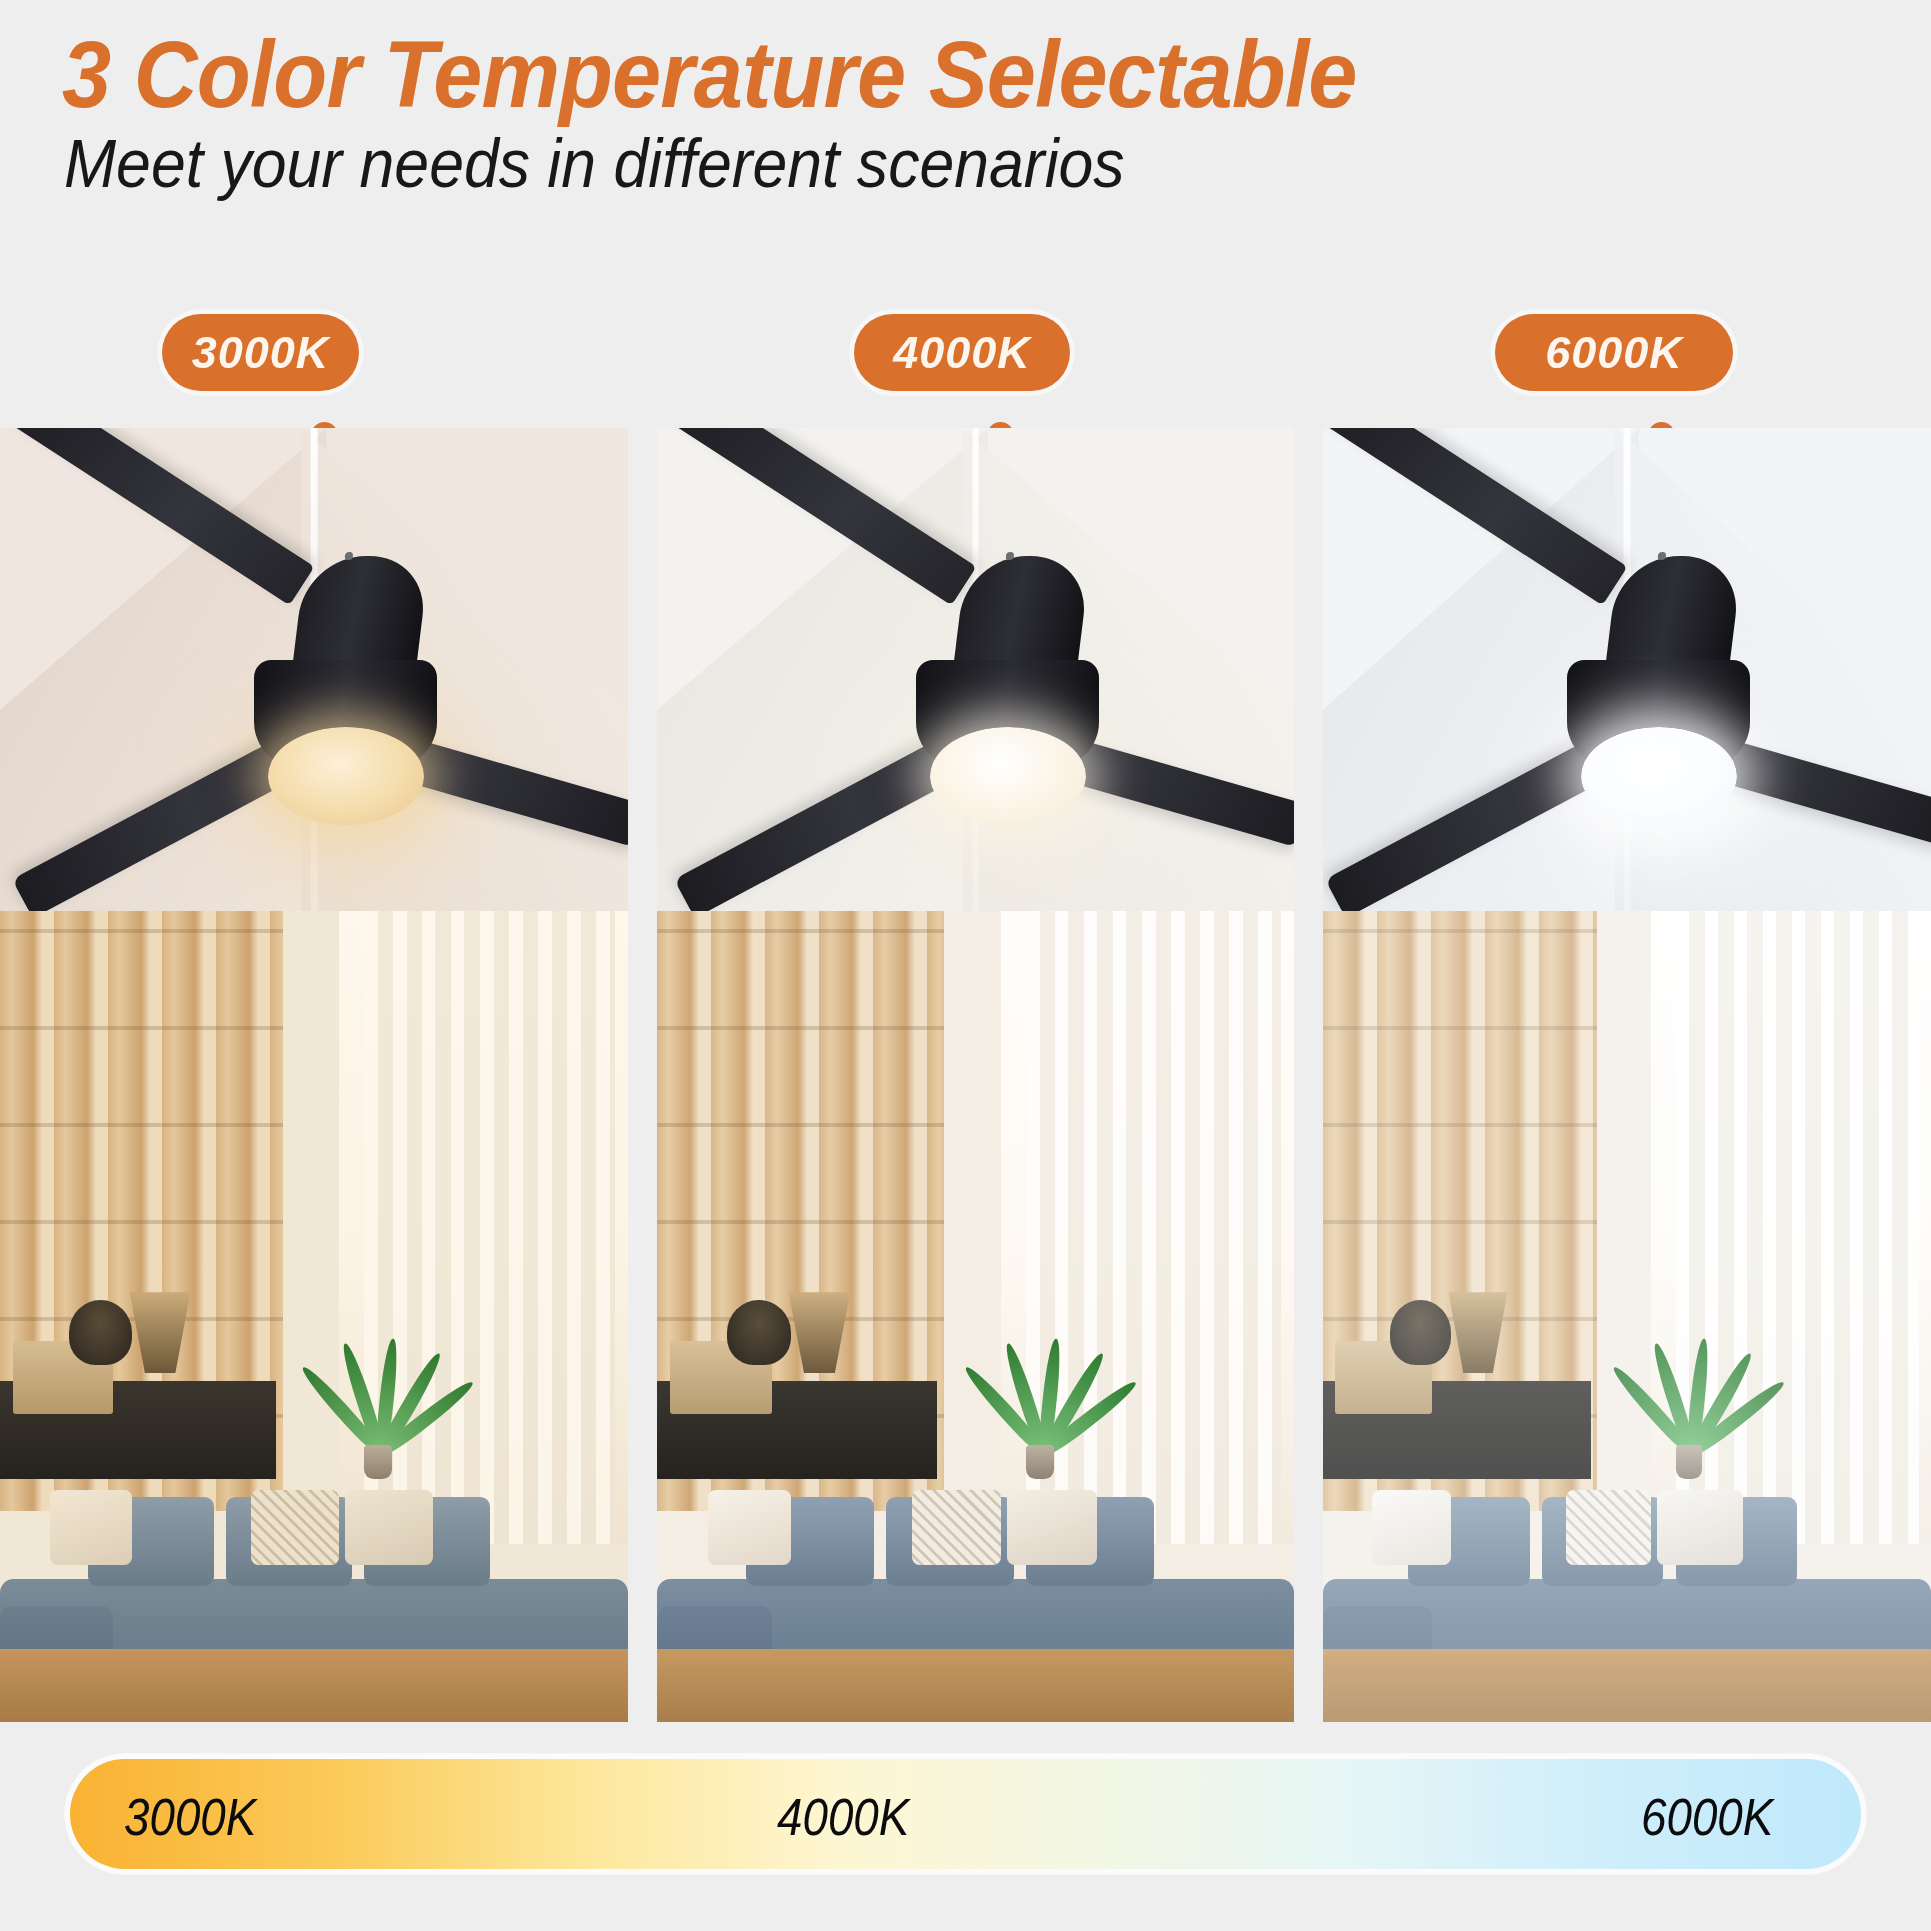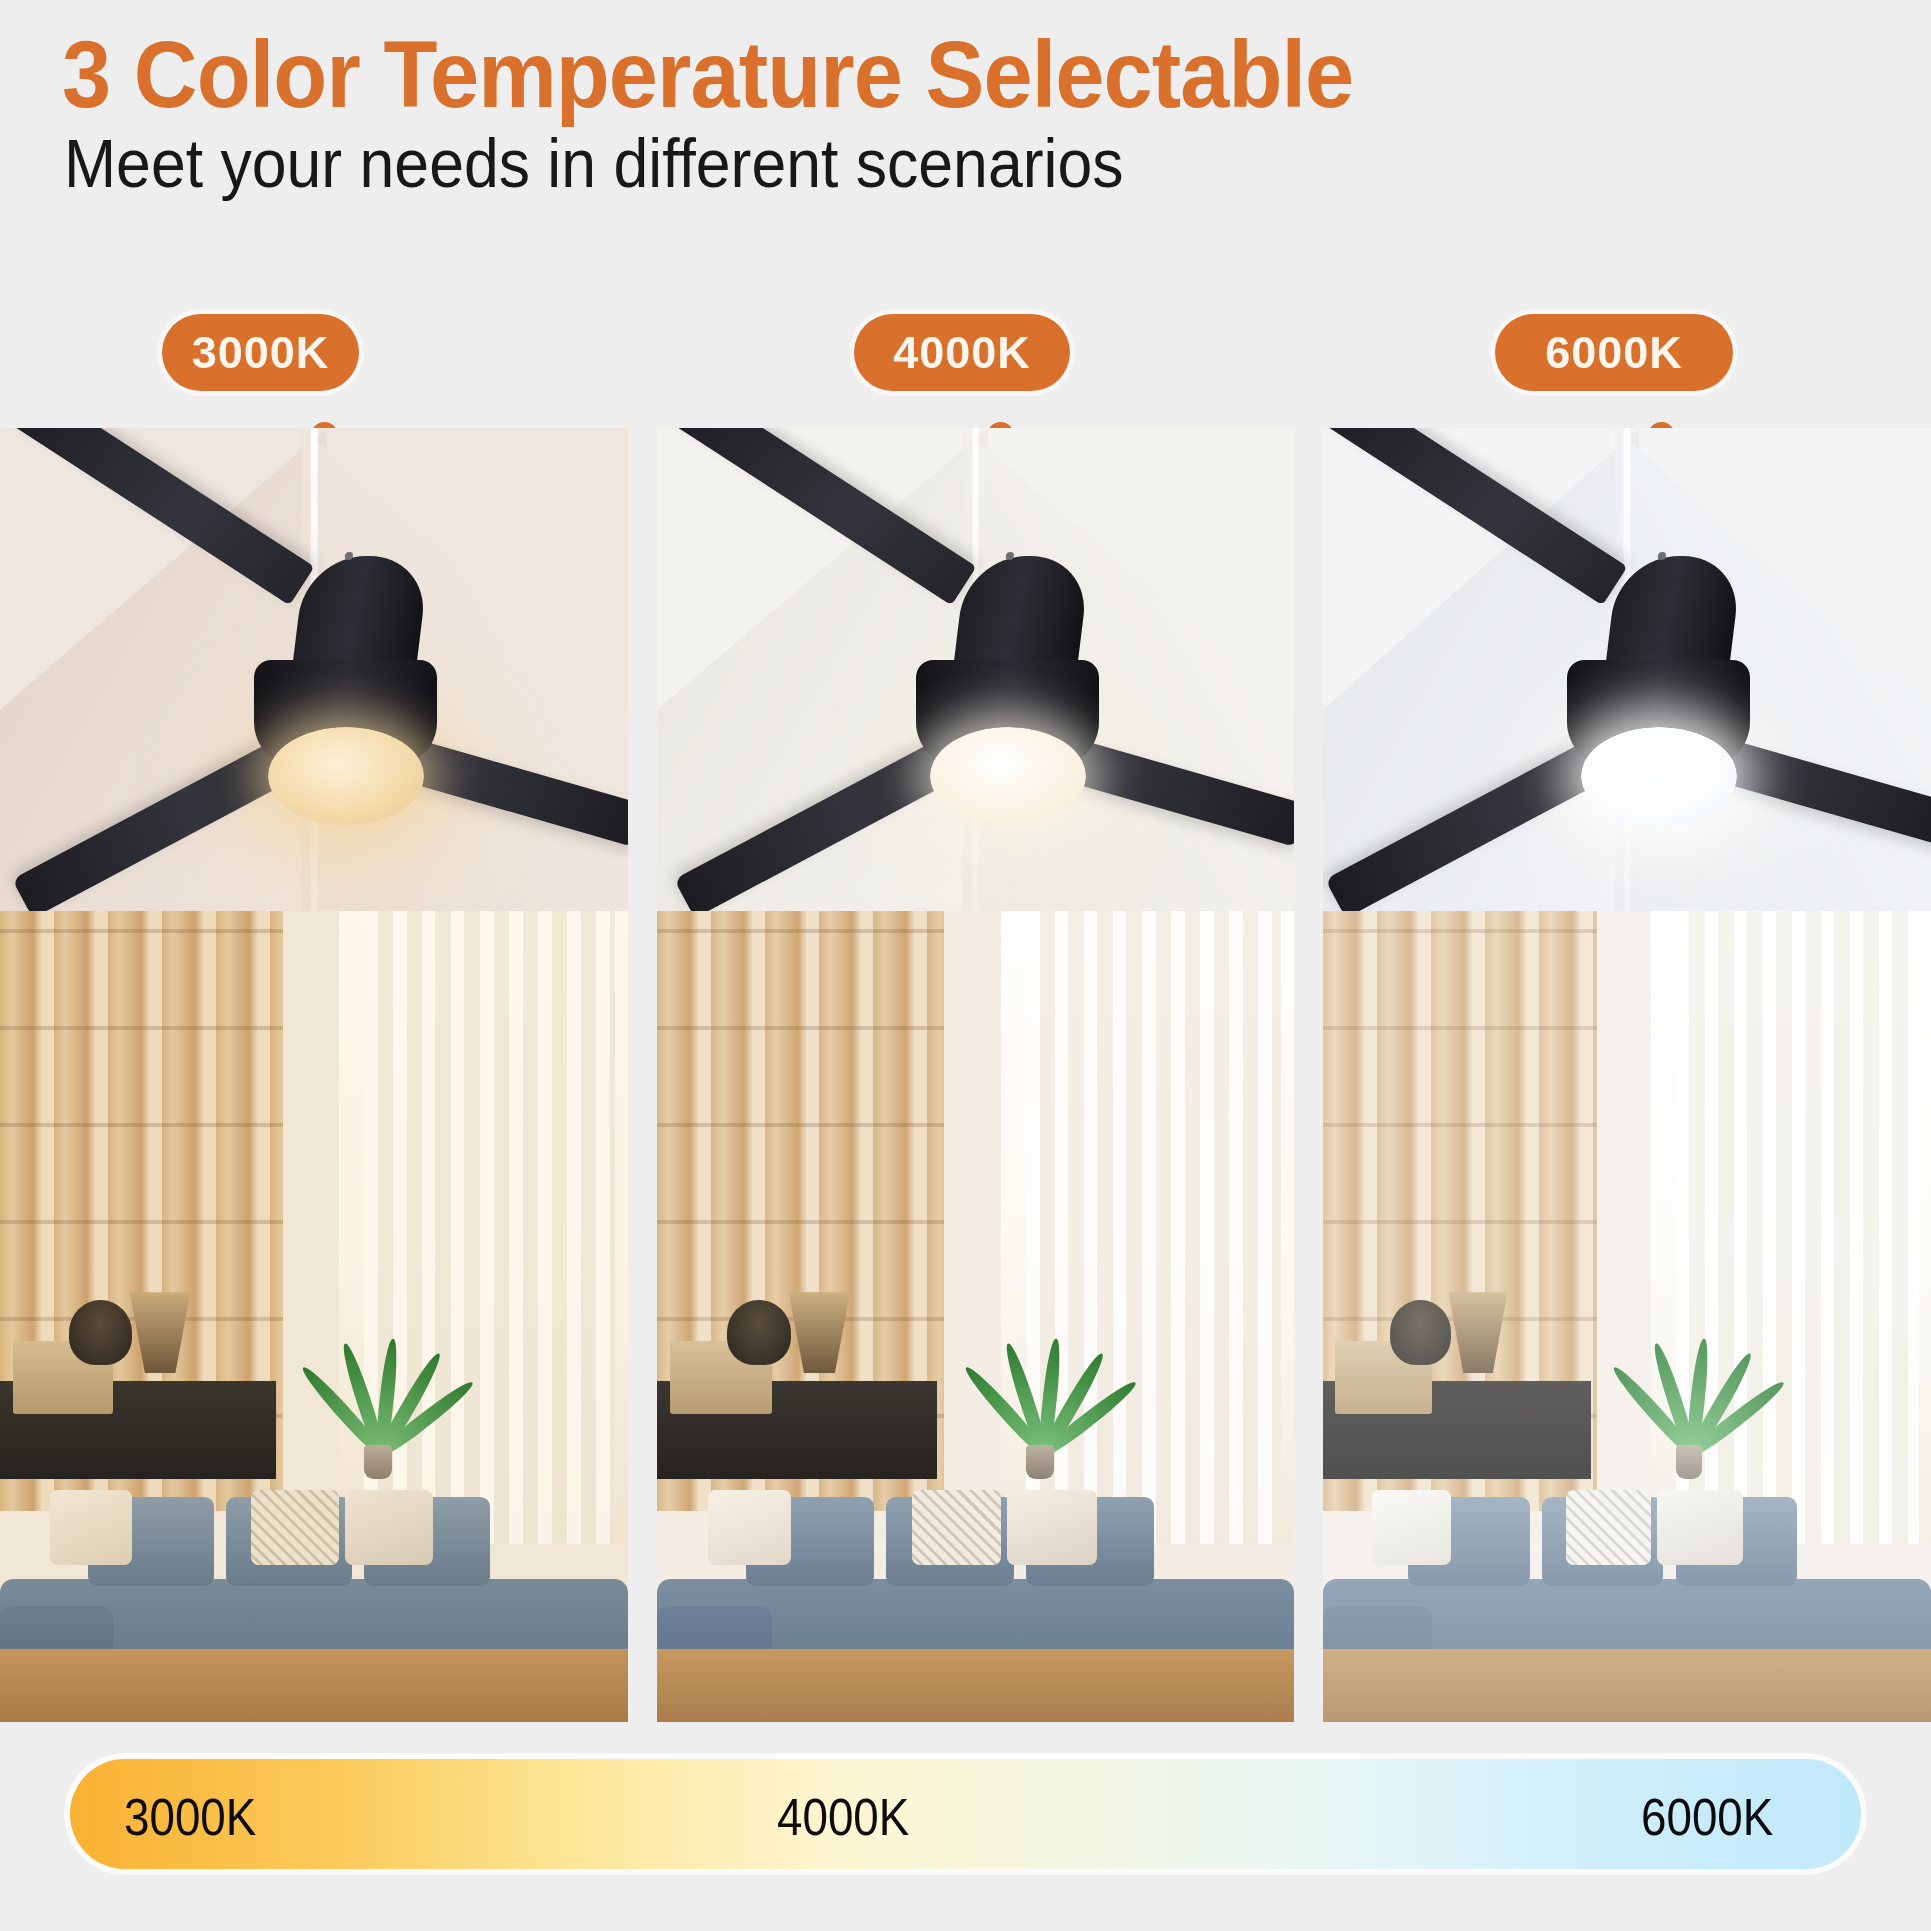--- a/index.html
+++ b/index.html
@@ -3,21 +3,21 @@
 <meta charset="utf-8">
 <style>
   html,body{margin:0;padding:0;}
   body{
     width:1931px;height:1931px;
     background:#eeeeee;
     font-family:"Liberation Sans", sans-serif;
     overflow:hidden;
     position:relative;
   }
-  .stage{position:absolute;inset:0;}
+  .stage{position:absolute;inset:0;font-style:italic;}
 
   
   .title{
     position:absolute;left:62px;top:25px;
     font-size:95px;line-height:1.05;
     font-weight:bold;
     letter-spacing:-1px;
     transform:scaleX(0.93);transform-origin:left top;
     white-space:nowrap;
   }

